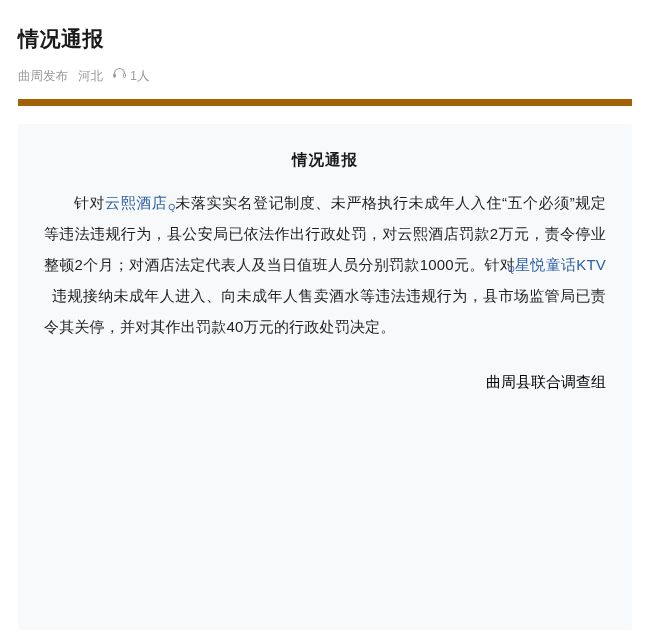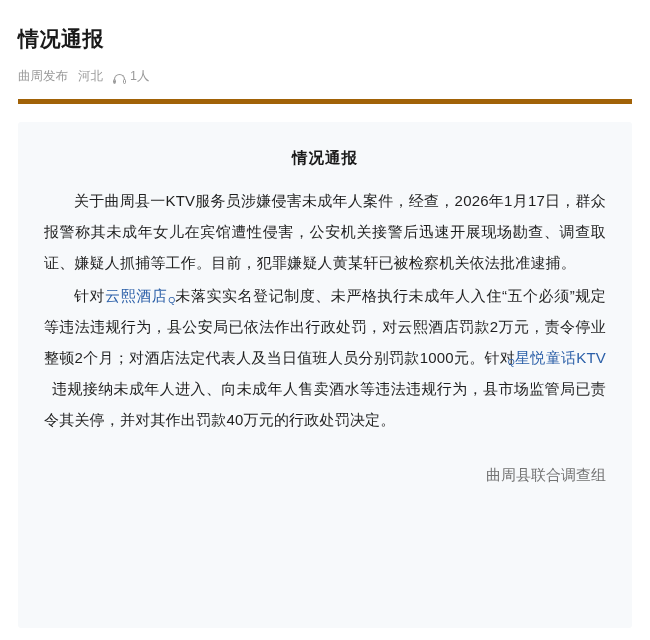--- a/index.html
+++ b/index.html
@@ -30,28 +30,28 @@
     line-height: 30px;
   }
   .meta-row {
     display: flex;
     align-items: center;
     gap: 10px;
     font-size: 12.5px;
     color: #9a9a9a;
     margin-top: 14px;
     padding-bottom: 14px;
-    border-bottom: 5px solid #a16207;
+    border-bottom: 7px solid #a16207;
   }
   .meta-item {
     white-space: nowrap;
   }
   .meta-listen {
     display: inline-flex;
-    align-items: flex-end;
+    align-items: flex-start;
     gap: 4px;
   }
   .headphone-icon {
     display: inline-block;
     width: 13px;
     height: 11px;
     position: relative;
   }
   .headphone-icon::before {
     content: "";
@@ -124,21 +124,21 @@
     right: 0;
     top: -2px;
     font-size: 9px;
     color: #2b5fa8;
   }
   .signoff {
     margin-top: 26px;
     text-align: right;
     font-size: 15px;
     line-height: 28px;
-    color: #737373;
+    color: #000000;
   }
 </style>
 </head>
 <body>
 
 <div class="page">
 
   <h1 class="headline">情况通报</h1>
 
   <div class="meta-row">
@@ -148,21 +148,20 @@
       <span class="headphone-icon">
           <span class="right-cup"></span>
         </span>
       <span>1人</span>
     </span>
   </div>
 
   <div class="card">
     <div class="card-title">情况通报</div>
 
-    <p class="para">关于曲周县一KTV服务员涉嫌侵害未成年人案件，经查，2026年1月17日，群众报警称其未成年女儿在宾馆遭性侵害，公安机关接警后迅速开展现场勘查、调查取证、嫌疑人抓捕等工作。目前，犯罪嫌疑人黄某轩已被检察机关依法批准逮捕。</p>
     <p class="para">针对<span class="link">云熙酒店<span class="sup">Q</span></span>未落实实名登记制度、未严格执行未成年人入住“五个必须”规定等违法违规行为，县公安局已依法作出行政处罚，对云熙酒店罚款2万元，责令停业整顿2个月；对酒店法定代表人及当日值班人员分别罚款1000元。针对<span class="link">星悦童话KTV<span class="sup">Q</span></span>违规接纳未成年人进入、向未成年人售卖酒水等违法违规行为，县市场监管局已责令其关停，并对其作出罚款40万元的行政处罚决定。</p>
 
     <div class="signoff">
       <div>曲周县联合调查组</div>
     </div>
   </div>
 
 </div>
 
 </body></html>

